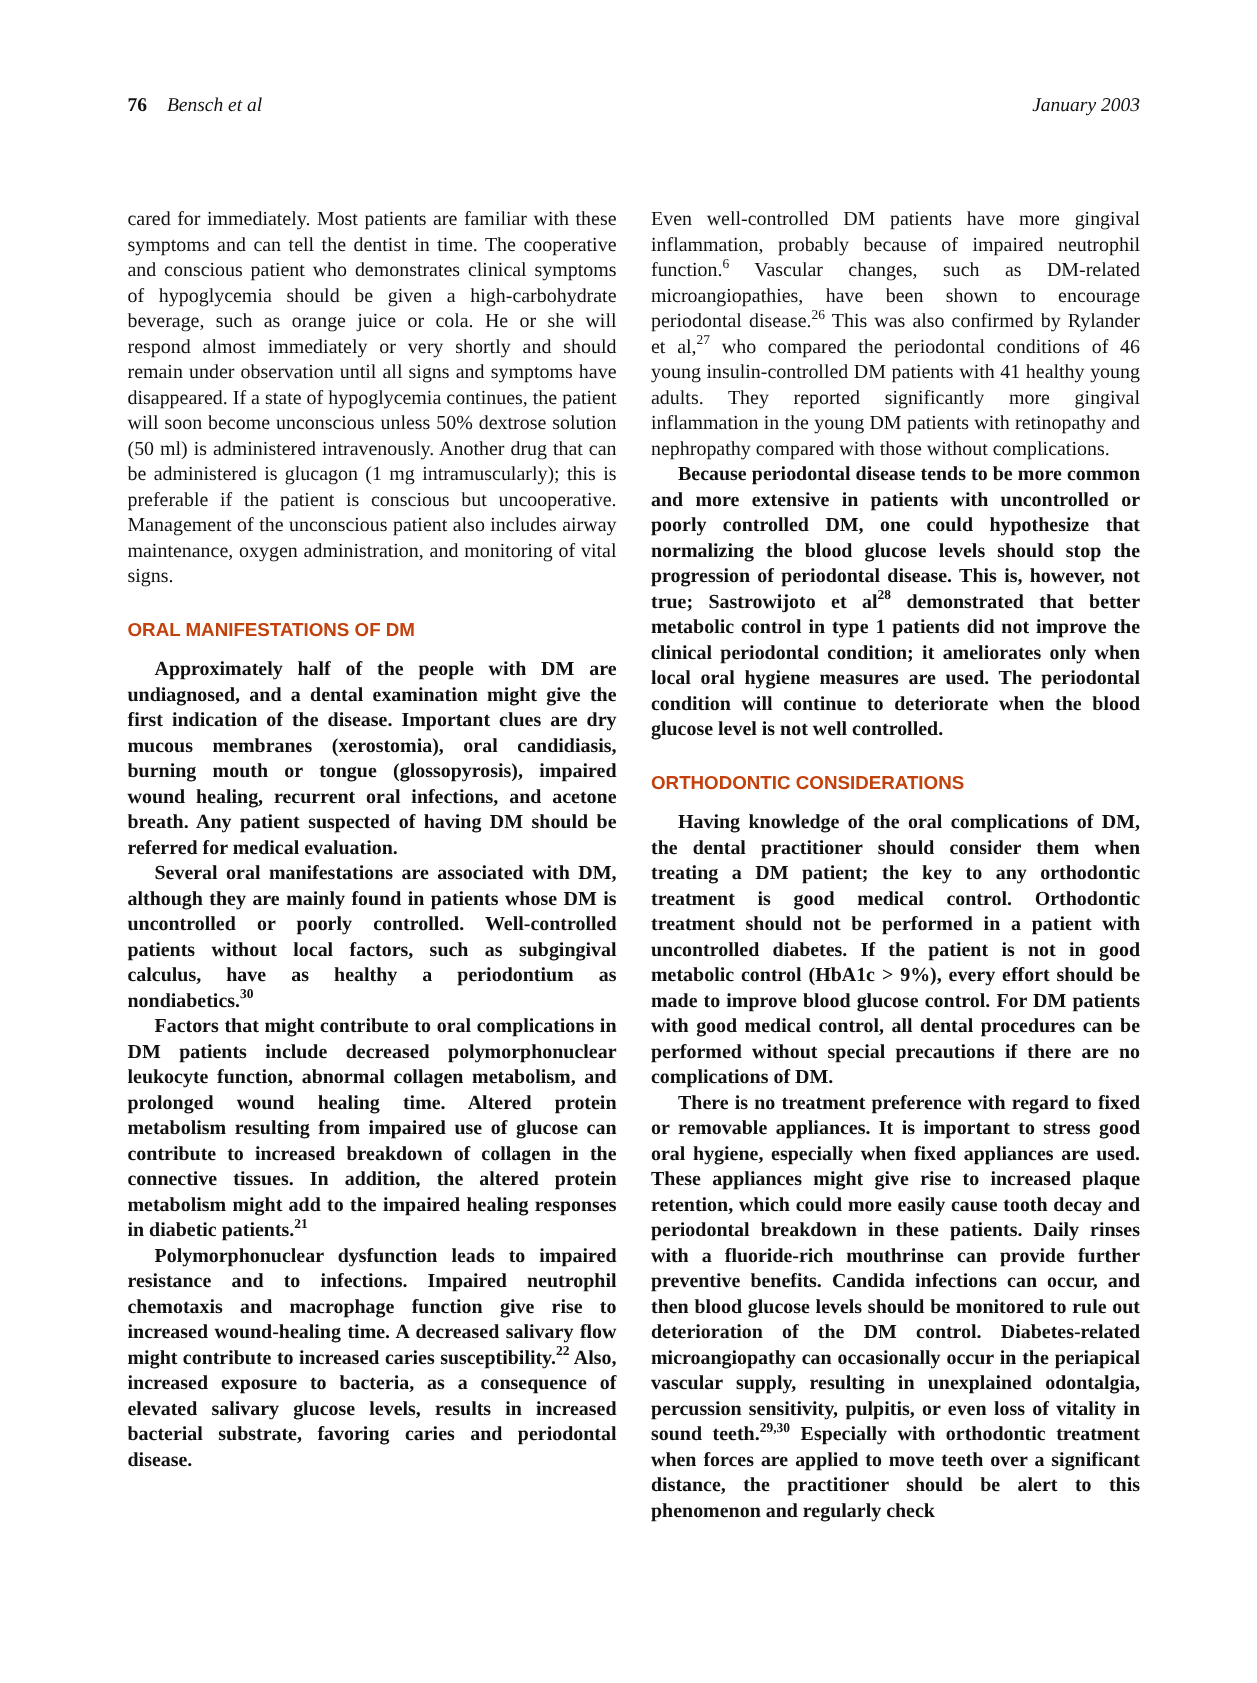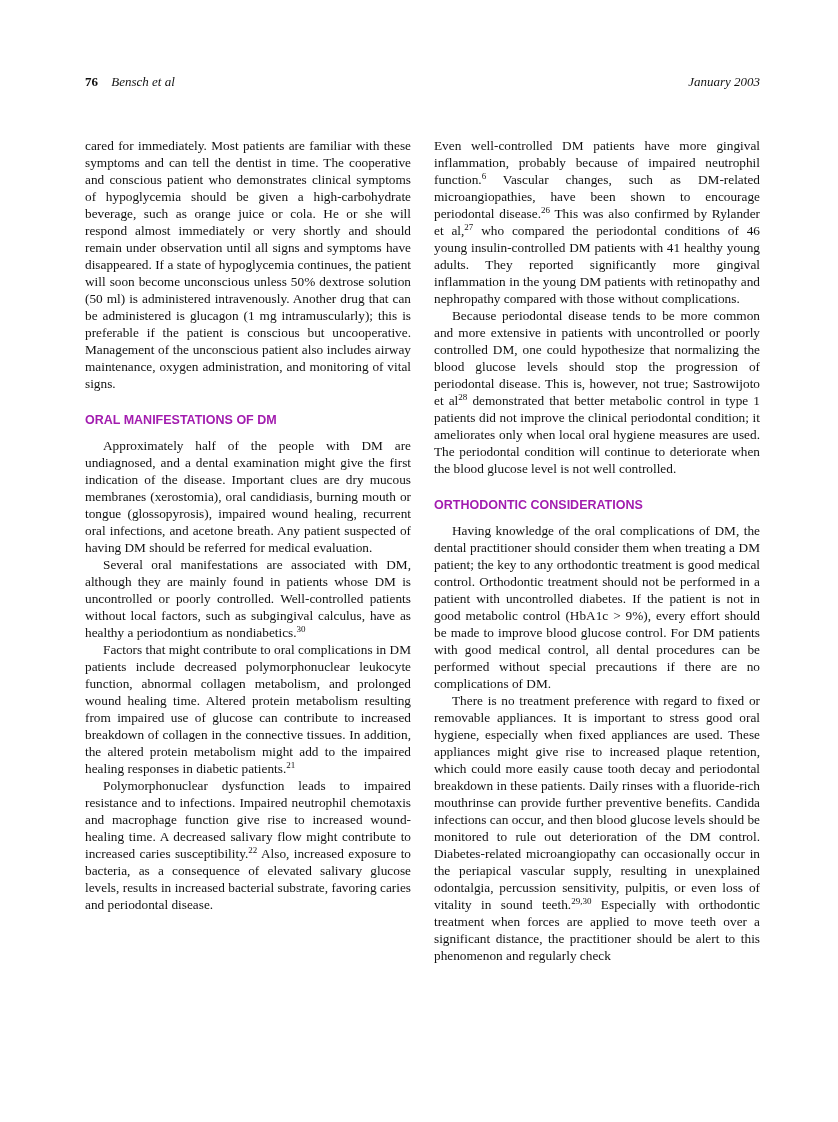--- a/index.html
+++ b/index.html
@@ -19,21 +19,20 @@
   .running-header {
     position: absolute;
     top: 62px;
     left: 85px;
     width: 675px;
     display: flex;
     justify-content: space-between;
     align-items: flex-start;
     font-size: 13px;
     line-height: 16px;
-    margin-top: 12px;
   }
   .header-left {
     white-space: nowrap;
   }
   .page-number {
     font-weight: bold;
     font-style: normal;
     margin-right: 10px;
   }
   .authors {
@@ -57,29 +56,30 @@
     text-align: justify;
     font-size: 13.3px;
     line-height: 17px;
     hyphens: auto;
   }
   .para {
     margin: 0;
   }
   .para.indent {
     text-indent: 18px;
+    font-weight: bold;
   }
   .section-heading {
     font-family: "Liberation Sans", sans-serif;
     font-weight: bold;
     font-size: 12.5px;
     line-height: 15px;
     text-align: left;
     margin: 21px 0 9px 0;
-    color: #a21caf;
+    color: #c2410c;
   }
   sup {
     font-size: 9px;
     line-height: 0;
     vertical-align: super;
   }
 </style>
 </head>
 <body>
 

